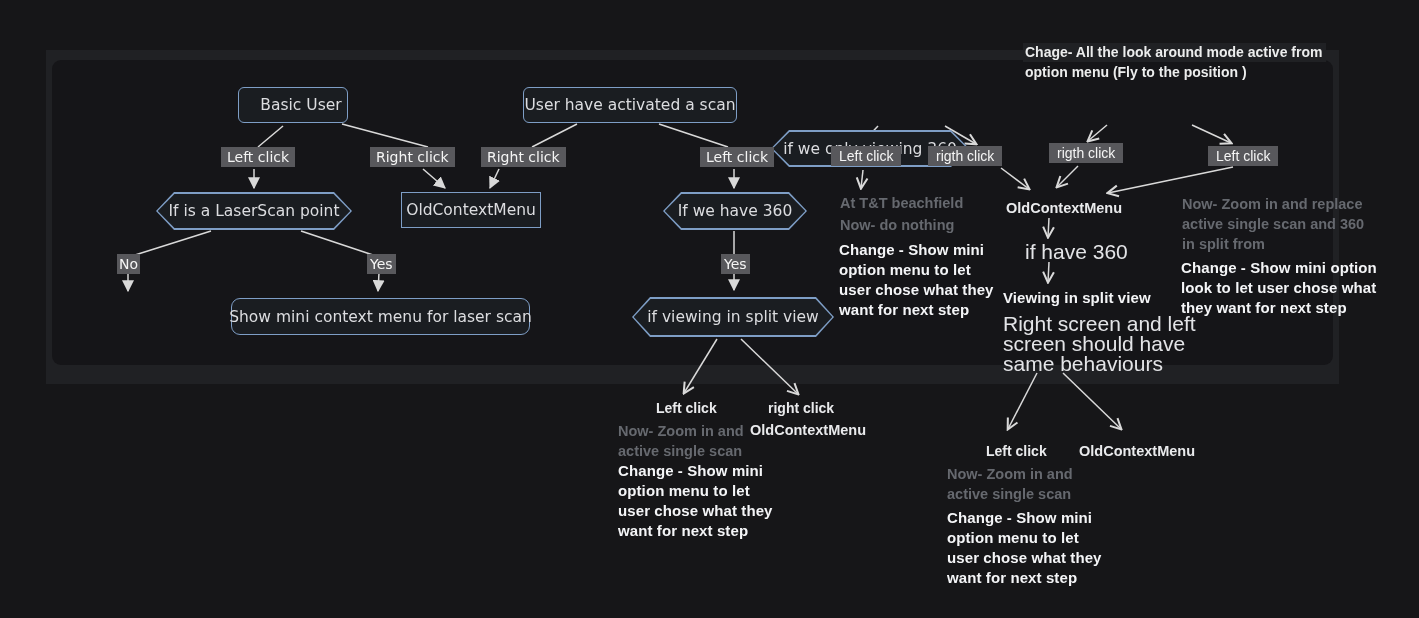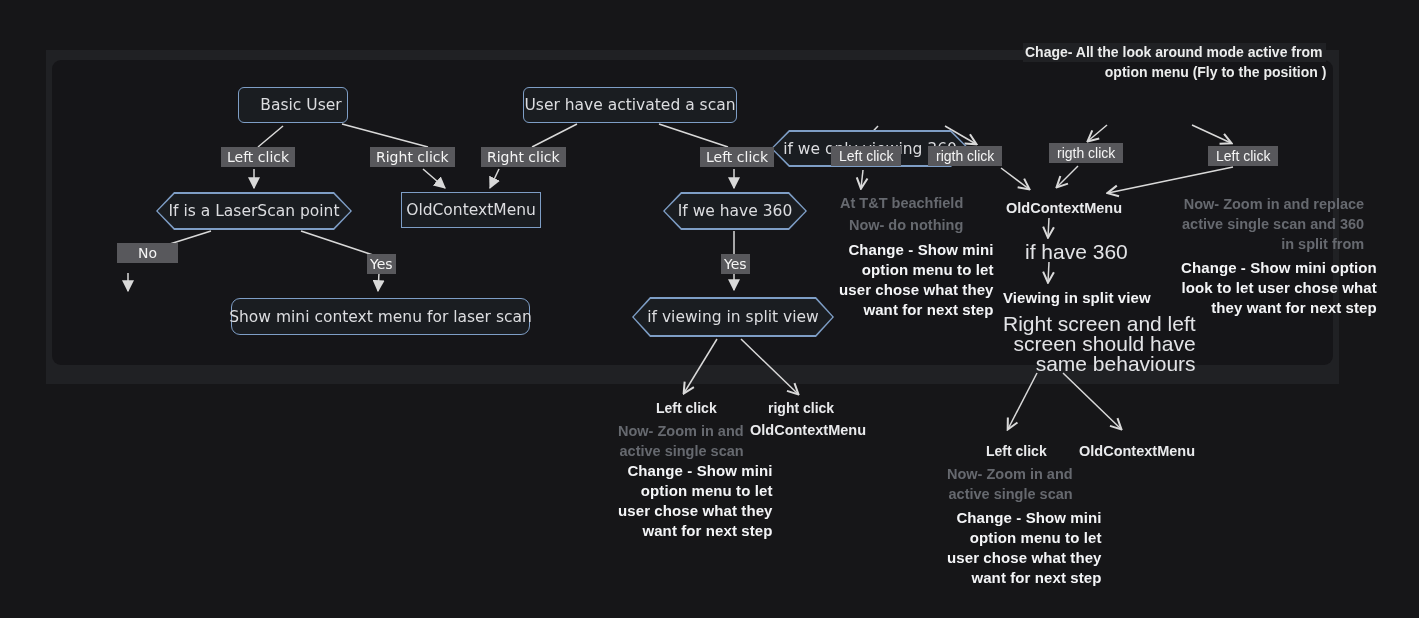--- a/index.html
+++ b/index.html
@@ -22,21 +22,21 @@
   .hex::before{content:"";position:absolute;inset:1.7px;background:#1a1d21;
        clip-path:polygon(0 50%,17px 0,calc(100% - 17px) 0,100% 50%,calc(100% - 17px) 100%,17px 100%);}
   .hex span{position:relative;}
 
   
   .chip{position:absolute;background:#58585c;color:#f5f5f5;font-size:14px;line-height:20px;
         padding:0 6px;white-space:nowrap;font-family:"DejaVu Sans",sans-serif;}
   .chip.rside{font-family:"Liberation Sans",sans-serif;padding:0 8px;}
 
   
-  .t{position:absolute;white-space:nowrap;font-size:14.5px;line-height:20px;text-align:right;}
+  .t{position:absolute;white-space:nowrap;font-size:14.5px;line-height:20px;}
   .gray{color:#66696f;font-weight:600;}
   .white{color:#e9eaec;font-weight:600;font-size:14px;}
   .plain{color:#e3e4e7;font-weight:500;font-size:21px;}
   .bold{color:#f4f5f7;font-weight:800;font-size:15px;letter-spacing:.1px;}
   .note{color:#eceded;font-weight:600;font-size:14px;}
   .note .hl{background:#202124;padding:1px 4px 2px 2px;margin-left:-2px;}
 </style>
 </head>
 <body>
 
@@ -113,21 +113,21 @@
   <div class="hex" style="left:156px;top:192px;width:196px;height:38px;">
       <span>If is a LaserScan point</span>
     </div>
   <div class="node" style="left:401px;top:192px;width:140px;height:36px;">
       <span>OldContextMenu</span>
     </div>
   <div class="hex" style="left:663px;top:192px;width:144px;height:38px;">
       <span>If we have 360</span>
     </div>
 
-  <div class="chip" style="left:117px;top:243px;padding:0 21px;">No</div>
+  <div class="chip" style="left:117px;top:254px;padding:0 2px;">No</div>
   <div class="chip" style="left:367px;top:254px;padding:0 3px;">Yes</div>
   <div class="chip" style="left:721px;top:254px;padding:0 3px;">Yes</div>
 
   <div class="node round8" style="left:231px;top:298px;width:299px;height:37px;">
       <span>Show mini context menu for laser scan</span>
     </div>
   <div class="hex" style="left:632px;top:297px;width:202px;height:40px;">
       <span>if viewing in split view</span>
     </div>
 

